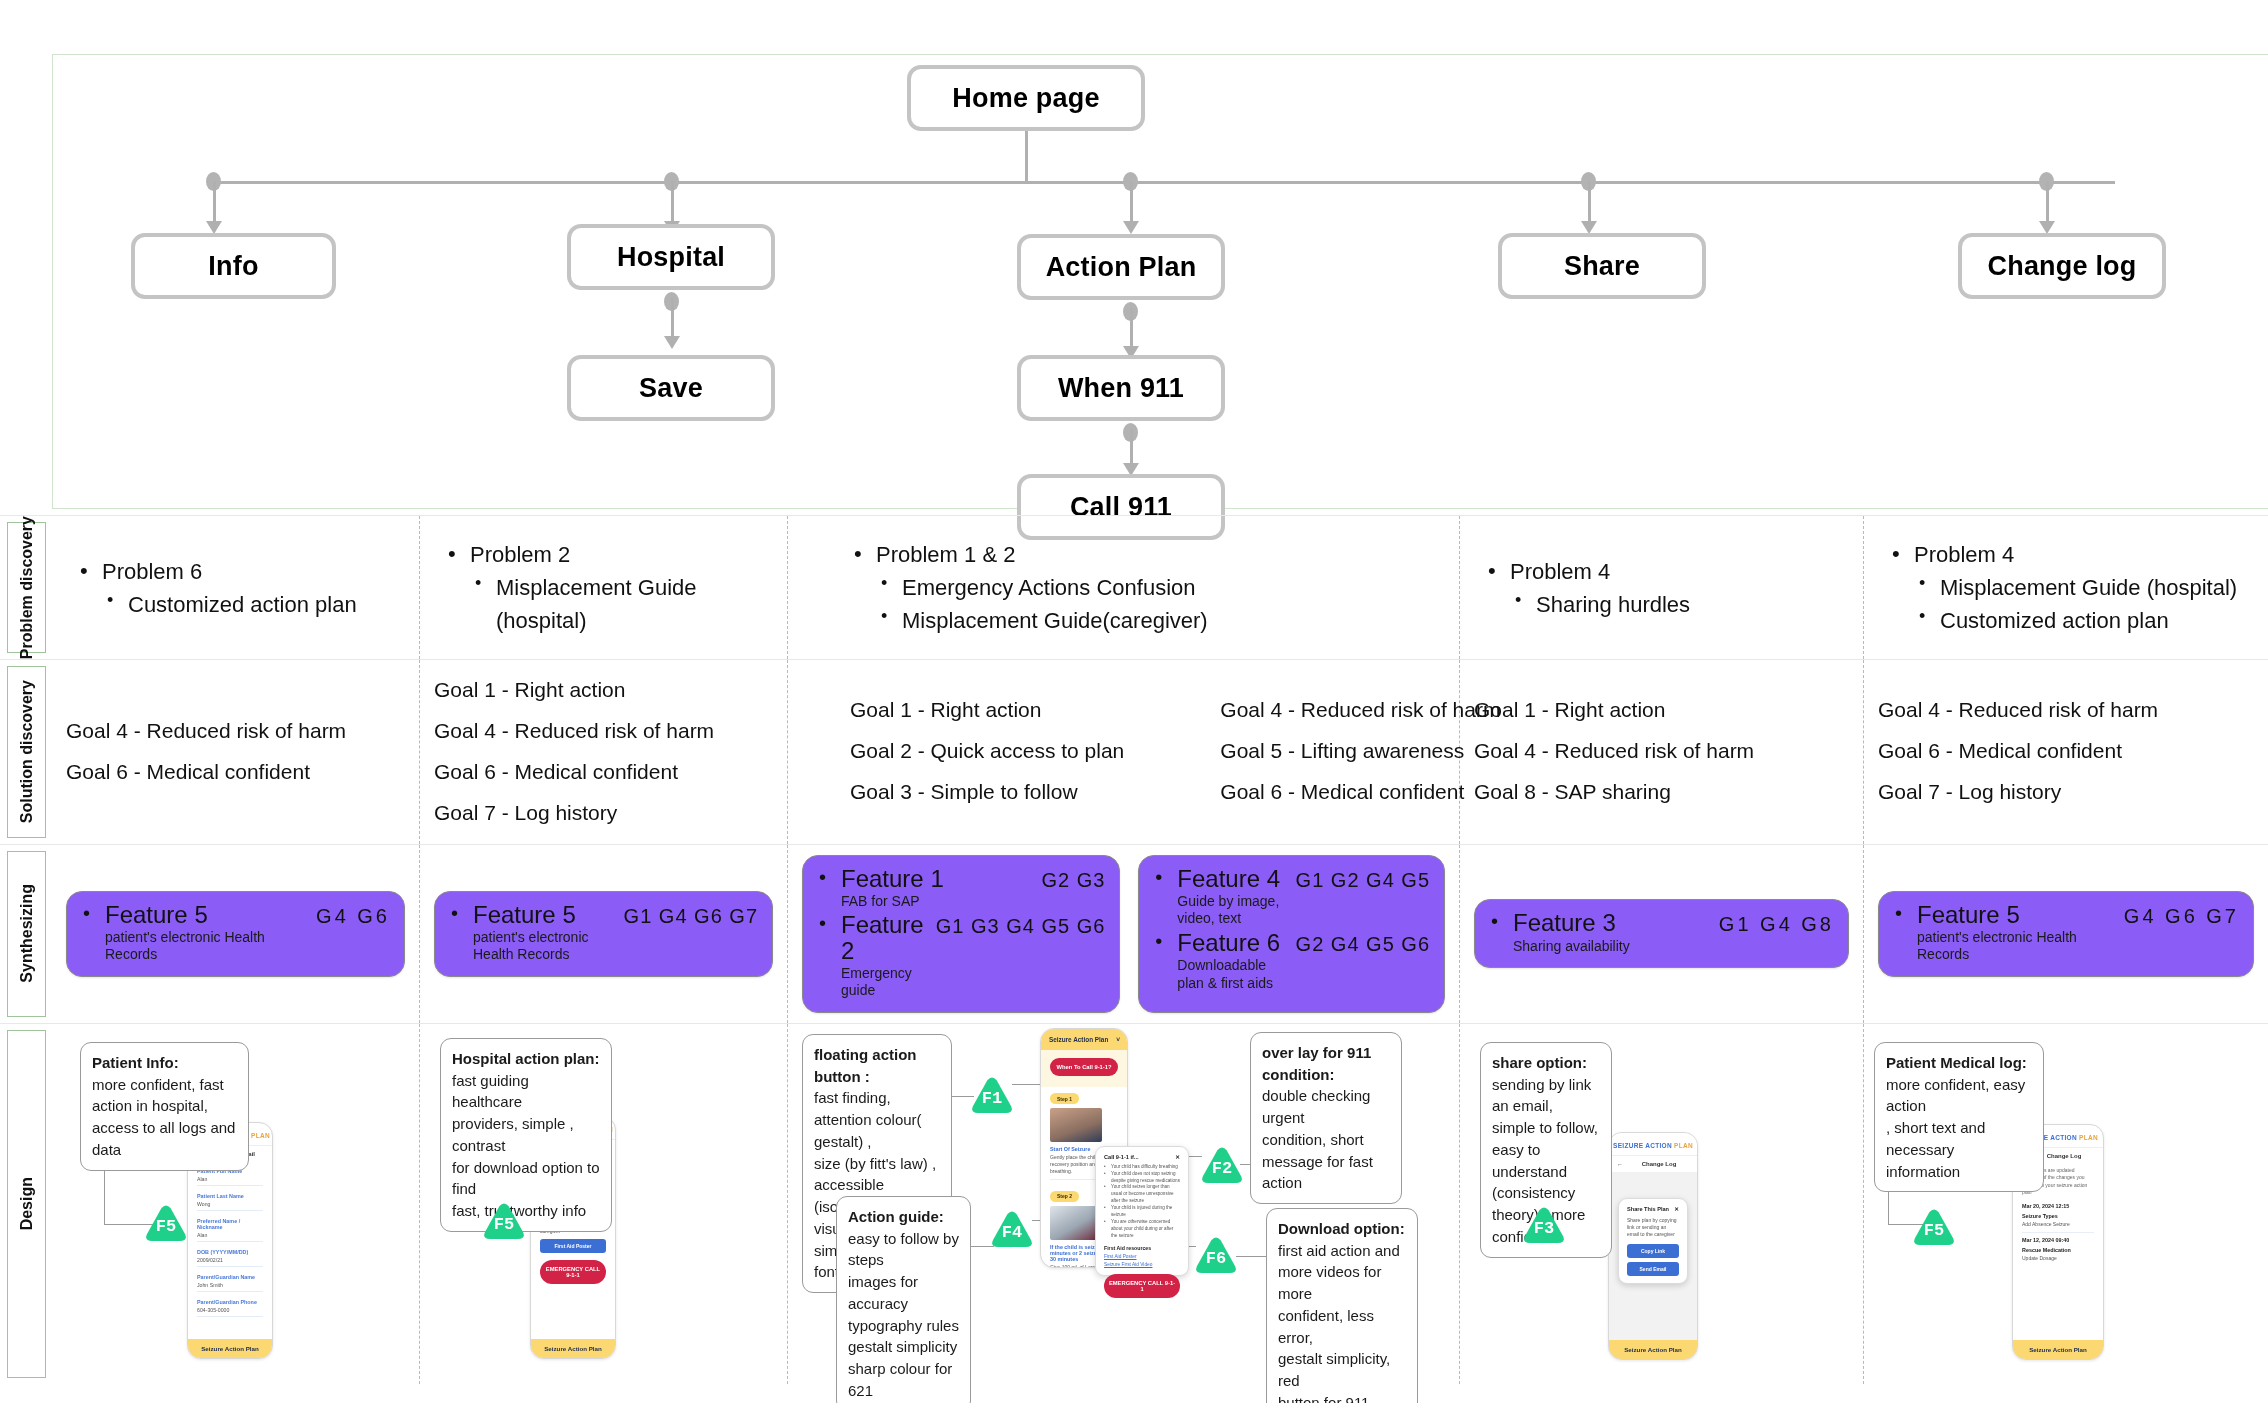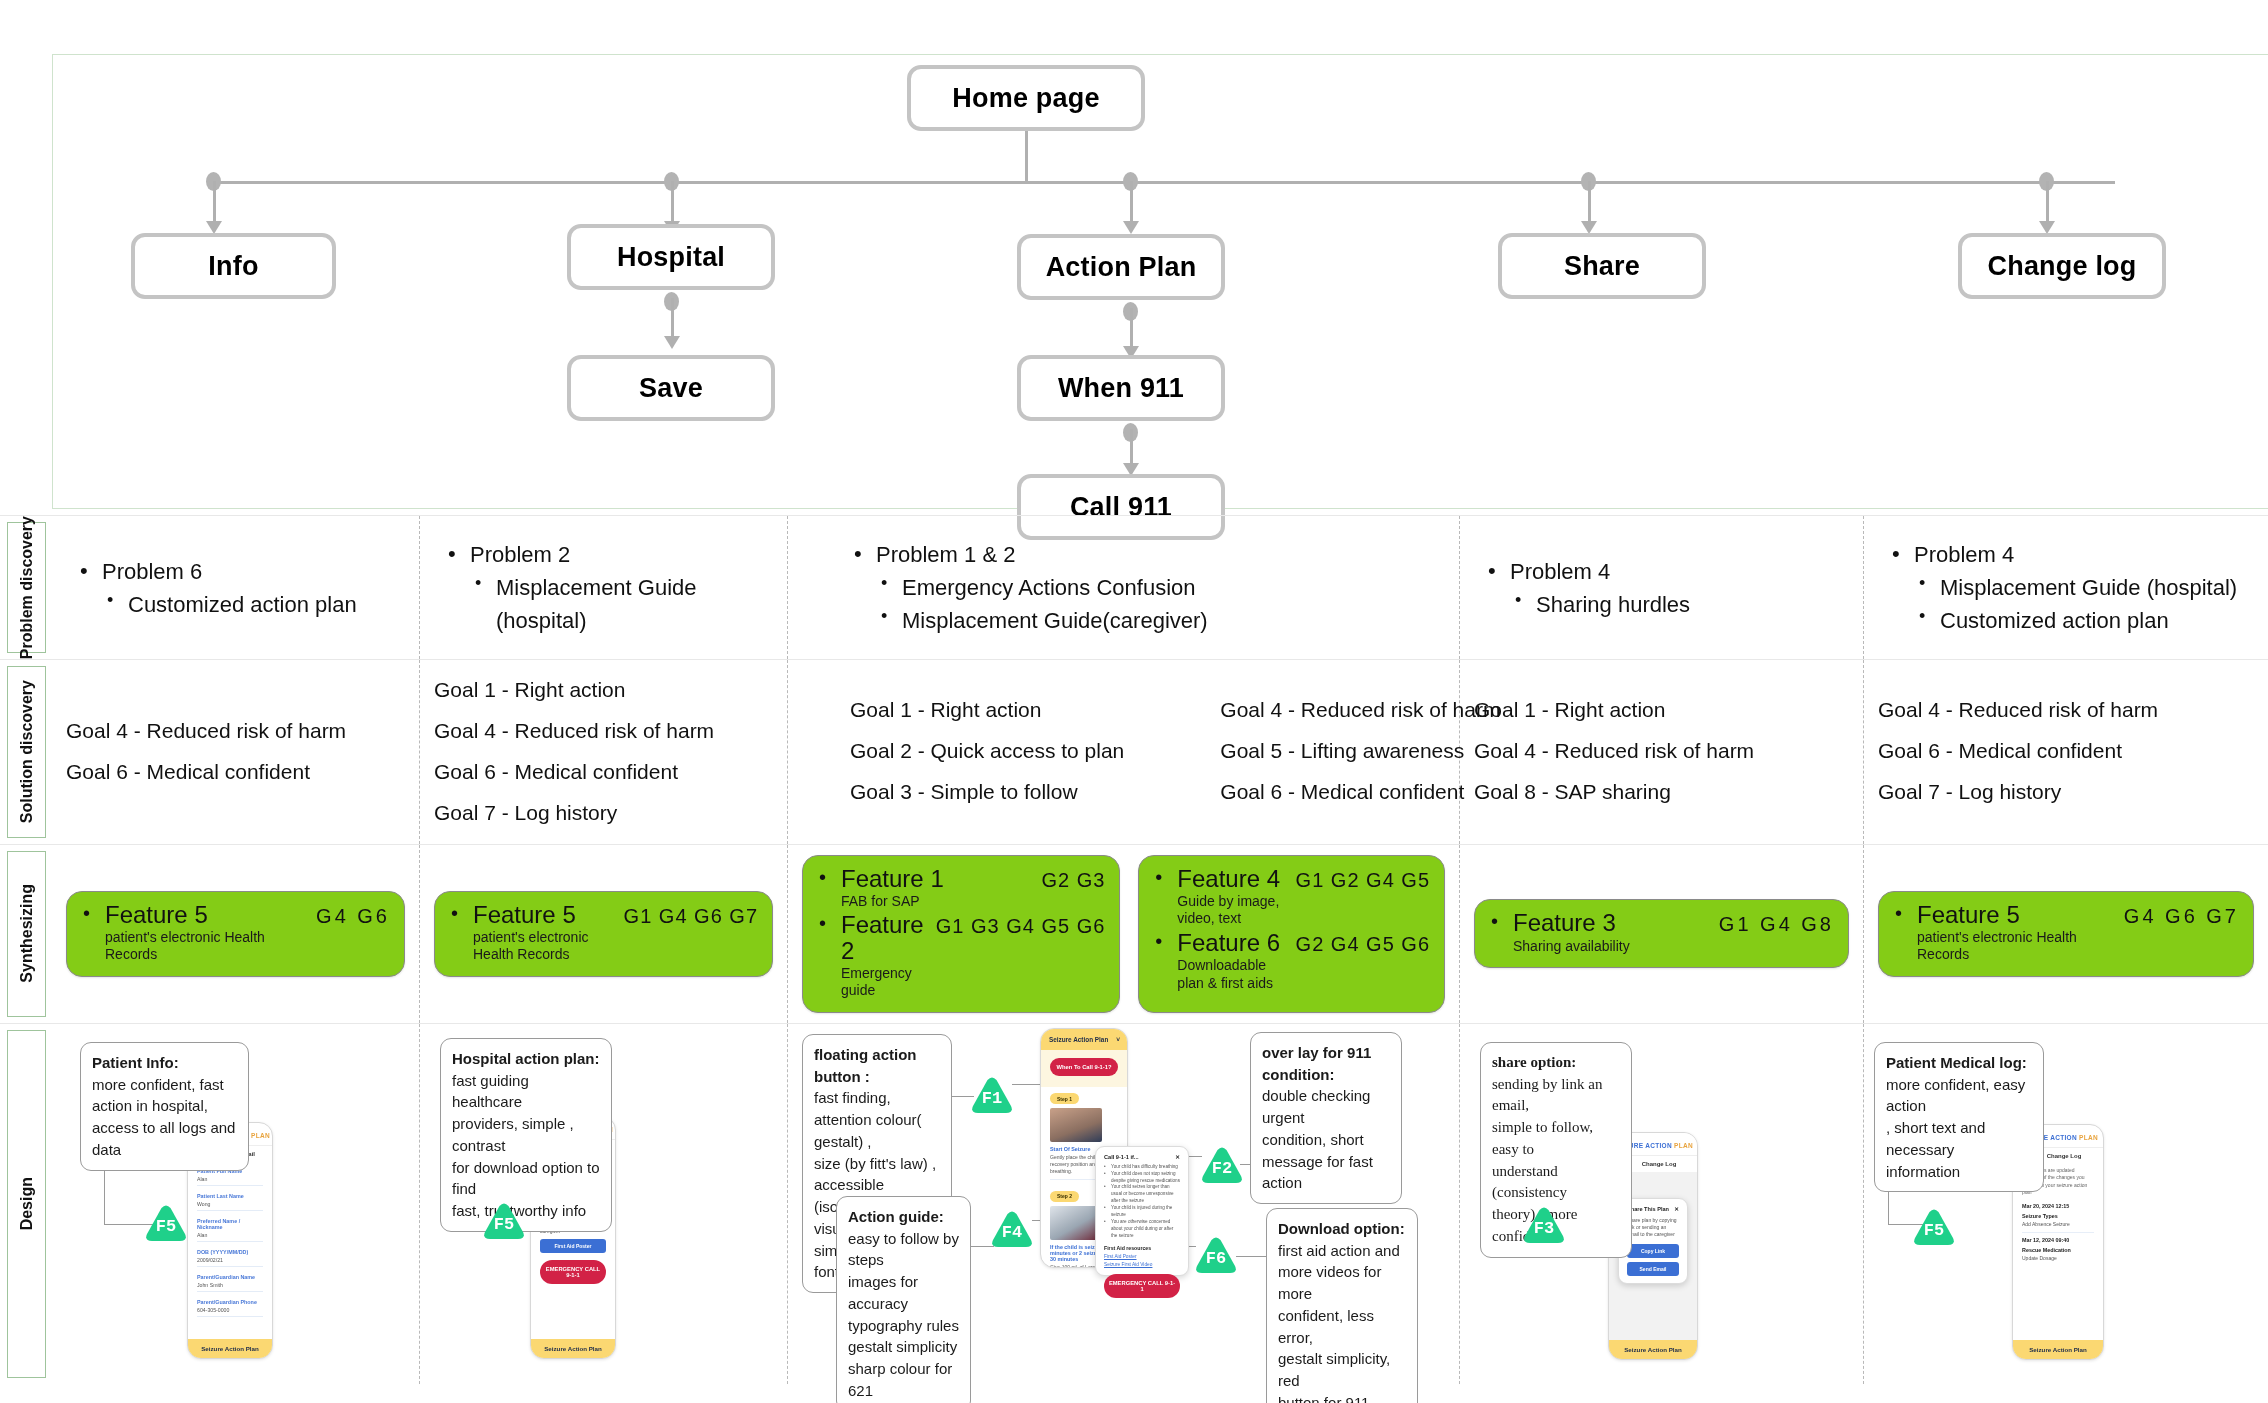--- a/index.html
+++ b/index.html
@@ -119,21 +119,21 @@
   .row-solution .col { min-height: 124px; display: flex; flex-direction: column; justify-content: center; }
   .goal { font-size: 21px; line-height: 1.95; white-space: nowrap; }
   .goalgrid { display: flex; gap: 96px; }
   .goalgrid .gcol { display: flex; flex-direction: column; }
 
   
   .row-synth .col { min-height: 112px; display: flex; align-items: center; }
   .fbox {
     border: 1.3px solid #8a8a8a;
     border-radius: 16px;
-    background: #84cc16;
+    background: #8b5cf6;
     padding: 10px 14px 12px 14px;
     width: 100%;
     box-shadow: 0 1px 2px rgba(0,0,0,.10);
   }
   .frow { display: flex; align-items: flex-start; justify-content: space-between; gap: 12px; }
   .fleft { position: relative; padding-left: 24px; }
   .fleft::before { content: "\2022"; position: absolute; left: 2px; top: 0px; font-size: 20px; }
   .ftitle { font-size: 24px; line-height: 1.05; }
   .fsub { font-size: 14px; line-height: 1.25; color: #1a1a1a; margin-top: 2px; }
   .fgoals { font-size: 20px; white-space: nowrap; letter-spacing: 1px; padding-top: 3px; }
@@ -698,21 +698,21 @@
             <div class="ov-li">You are otherwise concerned about your child during or after the seizure</div>
           </div>
           <div class="ov-sec">First Aid resources</div>
           <div class="ov-lnk">First Aid Poster</div>
           <div class="ov-lnk">Seizure First Aid Video</div>
           <div class="redbtn" style="margin:7px 0 0 0;"><span>EMERGENCY CALL 9-1-1</span></div>
         </div>
       </div>
 
       <div class="col c4">
-        <div class="note" style="left:20px; top:18px; width:152px;font-family:Liberation Serif, serif;">
+        <div class="note" style="left:20px; top:18px; width:132px;">
           <b>share option:</b><br>
           <span>sending by link an email,</span><br>
           <span>simple to follow, easy to</span><br>
           <span>understand (consistency</span><br>
           <span>theory) , more confident</span>
         </div>
         <div class="leader v" style="left:34px; top:134px; height:66px;"></div>
         <div class="leader h" style="left:34px; top:200px; width:50px;"></div>
         <div class="fmark" style="left:62px; top:182px;">
           <svg width="44" height="40" viewBox="0 0 44 40">

